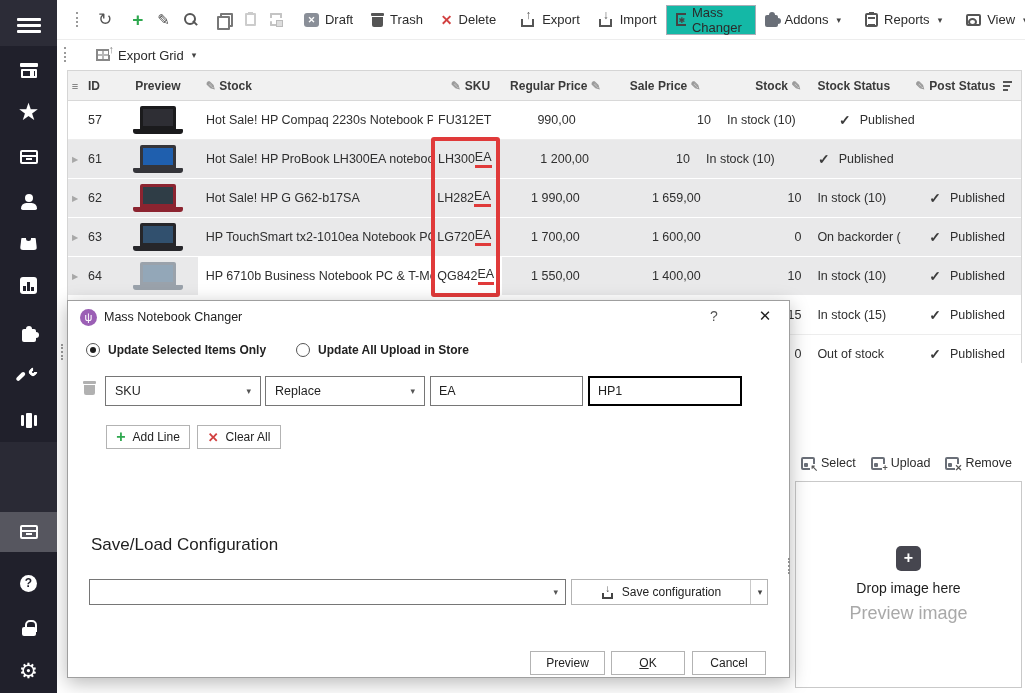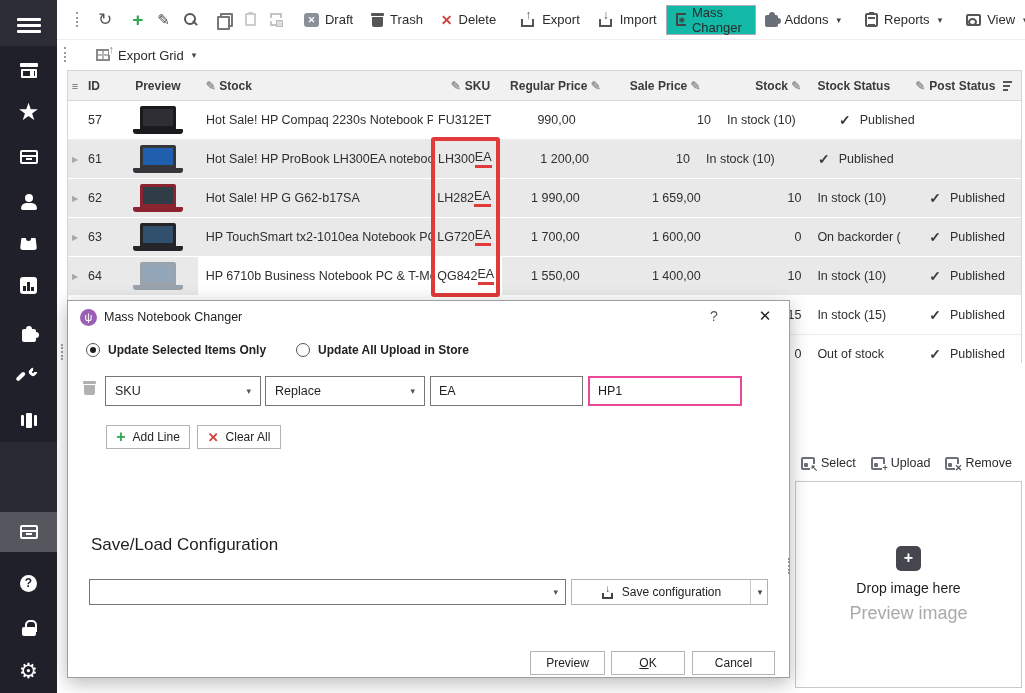--- a/index.html
+++ b/index.html
@@ -131,21 +131,21 @@
   .dlg-help { position:absolute; right:66px; top:7px; color:#555; font-size:14px; width:18px; text-align:center; }
   .dlg-close { position:absolute; right:14px; top:6px; color:#222; font-size:15px; width:20px; text-align:center; }
   .radio-row { position:absolute; left:18px; top:42px; display:flex; gap:30px; align-items:flex-start; }
   .radio { display:flex; align-items:center; gap:8px; font-weight:bold; font-size:12px; color:#222; }
   .rdot { width:14px; height:14px; border:1px solid #555; border-radius:50%; position:relative; background:#fff; }
   .rdot.on::after { content:""; position:absolute; inset:3px; background:#1d1d1d; border-radius:50%; }
   .line-trash { position:absolute; left:15px; top:80px; width:13px; height:15px; opacity:.45; }
   .fsel { position:absolute; top:75px; height:30px; border:1px solid #767676; background:#fff; display:flex; align-items:center; padding:0 9px; font-size:12.5px; color:#1f1f1f; }
   .fsel .caret { margin-left:auto; color:#555; }
   .finput { position:absolute; top:75px; height:30px; border:1px solid #767676; padding:0 8px; font-size:12.5px; font-family:"Liberation Sans",sans-serif; color:#1f1f1f; }
-  .finput.focus { border:2px solid #ec4899; }
+  .finput.focus { border:2px solid #000000; }
   .dbtn { position:absolute; display:flex; align-items:center; justify-content:center; gap:7px; height:24px; border:1px solid #b3b3b3; background:#fff; font-size:12px; color:#222; }
   .g-plus { color:#2fa84f; font-size:16px; font-weight:bold; line-height:1; }
   .r-x { color:#d24040; font-size:13px; font-weight:bold; line-height:1; }
   .slc-head { position:absolute; left:23px; top:234px; font-size:17px; color:#1f1f1f; }
   .combo { position:absolute; left:21px; top:278px; width:477px; height:26px; border:1px solid #767676; background:#fff; display:flex; align-items:center; }
   .combo .caret { margin-left:auto; margin-right:7px; color:#555; }
   .savebtn { position:absolute; left:503px; top:278px; width:197px; height:26px; border:1px solid #b3b3b3; background:#fff; display:flex; align-items:center; }
   .savebtn .main { flex:1; display:flex; align-items:center; justify-content:center; gap:7px; font-size:12px; color:#222; }
   .savebtn .drop { width:17px; height:100%; border-left:1px solid #c9c9c9; display:flex; align-items:center; justify-content:center; }
   .ic-save { position:relative; width:14px; height:13px; }
@@ -560,21 +560,21 @@
           <span class="caret">▾</span>
         </span>
     </div>
 
     <div class="dbtn" style="left:462px;top:350px;width:75px">
         <span>Preview</span>
       </div>
     <div class="dbtn" style="left:543px;top:350px;width:74px">
         <span class="fl">OK</span>
       </div>
-    <div class="dbtn" style="left:624px;top:350px;width:83px">
+    <div class="dbtn" style="left:624px;top:350px;width:74px">
         <span>Cancel</span>
       </div>
   </div>
 
   <div class="ddots" style="left:61px;top:344px"></div>
   <div class="ddots" style="left:788px;top:558px"></div>
 
   <div class="imgbar">
     <div class="imgbtn">
         <span class="ic-pic">

